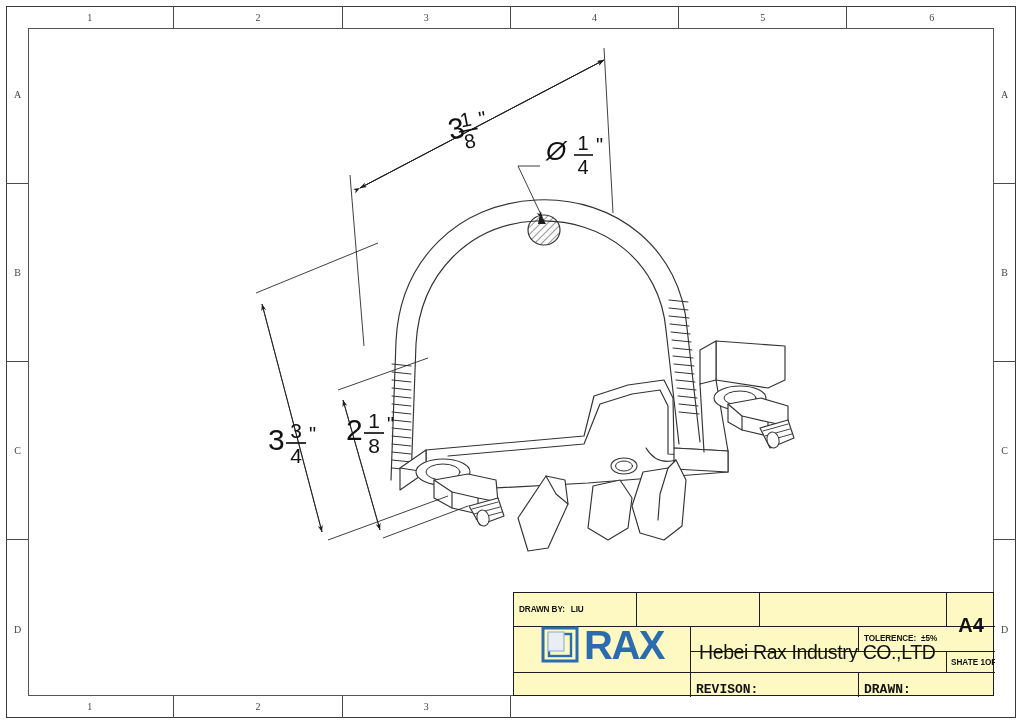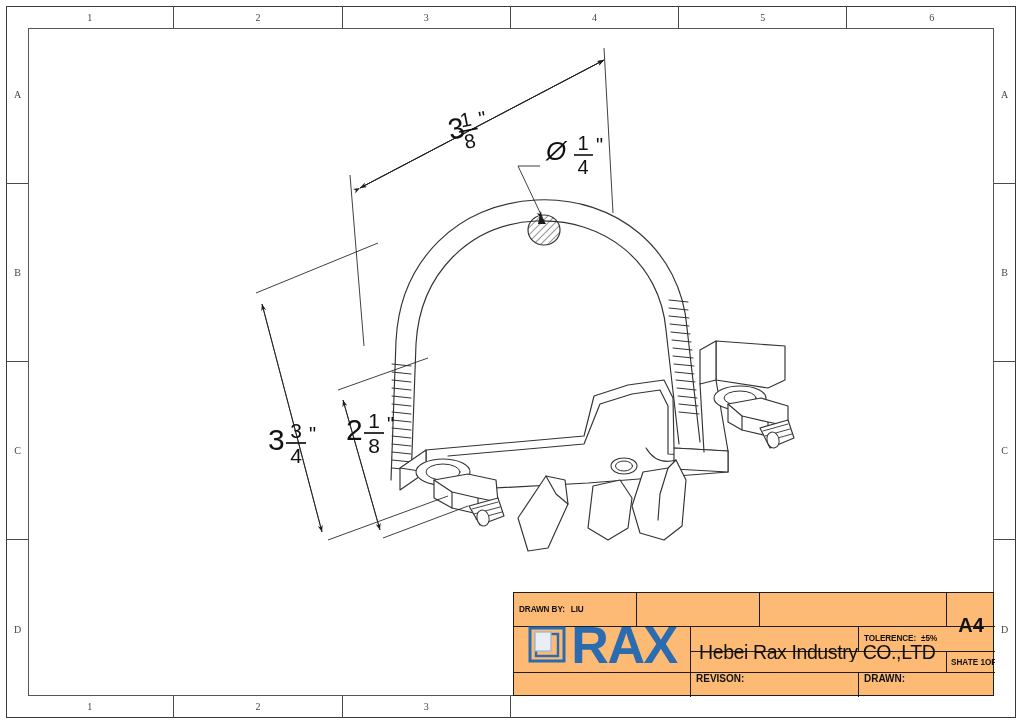--- a/index.html
+++ b/index.html
@@ -68,21 +68,21 @@
 
   
   .title-block {
     position: absolute;
     left: 513px;
     top: 592px;
     width: 481px;
     height: 104px;
     box-sizing: border-box;
     border: 1.4px solid #1d1d1d;
-    background: #fdba74;
+    background: #fef9c3;
   }
   .tb-line { position: absolute; background: #1d1d1d; }
   .tb-cell {
     position: absolute;
     box-sizing: border-box;
     display: flex;
     align-items: center;
     overflow: hidden;
     white-space: nowrap;
   }
@@ -124,34 +124,34 @@
     width: 176px; height: 55px;
     display: flex;
     align-items: center;
     justify-content: center;
   }
   .logo-inner { display: flex; align-items: center; gap: 2px; }
   .logo-mark { width: 42px; height: 40px; }
   .logo-text {
     font-family: "Liberation Sans", sans-serif;
     font-weight: bold;
-    font-size: 52px;
+    font-size: 40px;
     color: #2b6cb0;
     letter-spacing: -1.5px;
     line-height: 1;
   }
 
   
   .rev-cell {
     position: absolute;
     box-sizing: border-box;
     display: flex;
-    align-items: flex-start;
-    font-family: Liberation Sans, sans-serif;
-    font-size: 10px;
+    align-items: flex-end;
+    font-family: Liberation Mono, monospace;
+    font-size: 13px;
     font-weight: bold;
     color: #111;
     padding-left: 5px;
   }
 
   
   .dim-text { font-family: "Liberation Sans", sans-serif; fill: #111; }
 </style>
 </head>
 <body>

